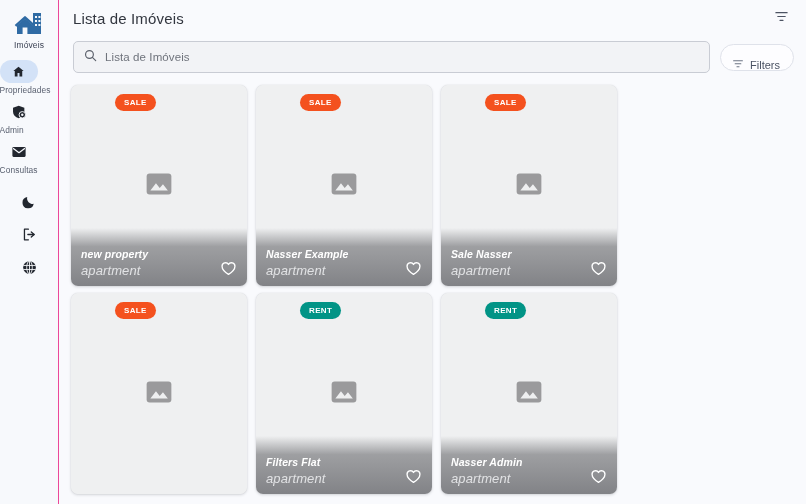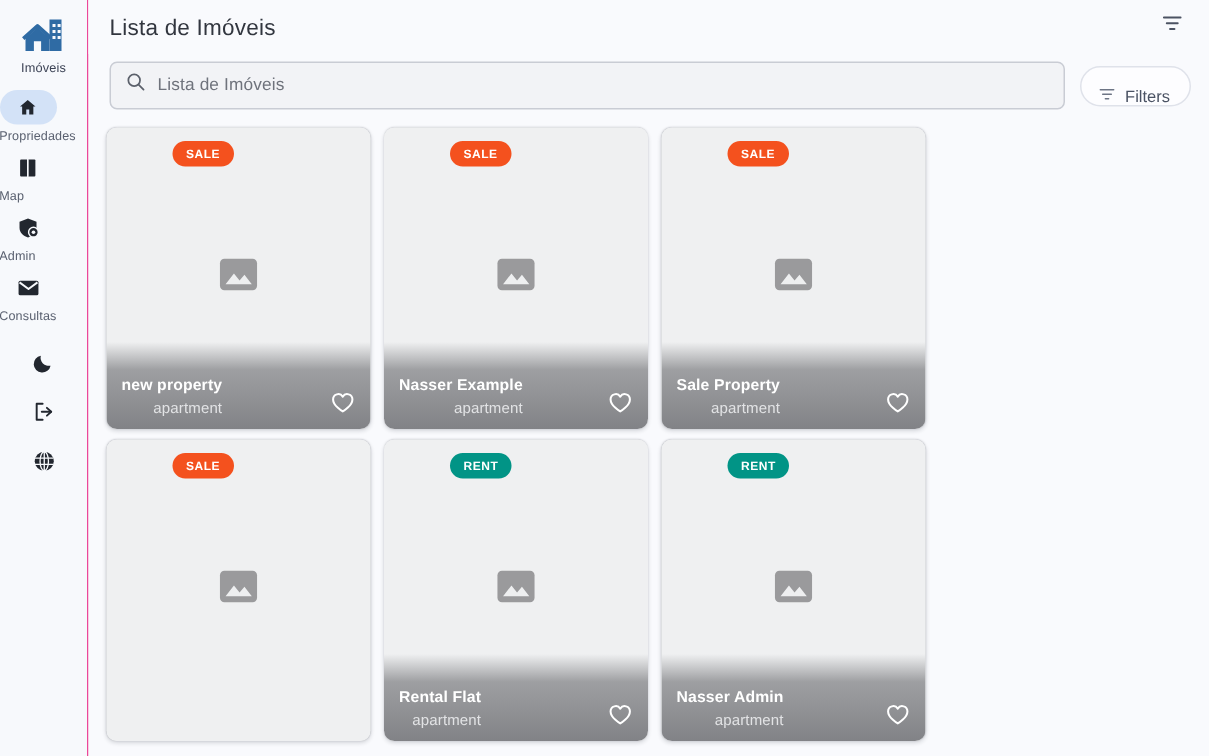--- a/index.html
+++ b/index.html
@@ -195,35 +195,35 @@
   .caption {
     position: absolute;
     left: 0; right: 0; bottom: 0;
     height: 58px;
     background: linear-gradient(to bottom, rgba(150,150,152,0) 0%, rgba(140,141,144,.82) 32%, rgba(126,127,131,.97) 100%);
     display: flex;
     align-items: flex-end;
     justify-content: space-between;
     padding: 0 10px 8px 10px;
     z-index: 2;
+    font-style: italic;
   }
   .cap-text { display: flex; flex-direction: column; gap: 3px; }
   .cap-title {
     font-size: 10.5px;
     font-weight: bold;
     color: #ffffff;
     letter-spacing: .1px;
     line-height: 1.1;
   }
   .cap-sub {
-    font-size: 10px;
+    font-size: 13px;
     color: #e2e3e5;
     letter-spacing: .1px;
     line-height: 1.1;
-    text-align: right;
   }
   .fav {
     margin-bottom: 1px;
     cursor: pointer;
     display: flex;
   }
 </style>
 </head>
 <body>
 
@@ -251,30 +251,20 @@
 
     <div class="nav-item active">
       <span class="nav-pill">
         <svg class="ico" width="13" height="13" viewBox="0 0 24 24" fill="#22272f">
           <path d="M12 3 L2.5 11.2 h2.6 V21 h5.1 v-6.2 h3.6 V21 h5.1 v-9.8 h2.6 Z"></path>
         </svg>
       </span>
       <span class="nav-label">Propriedades</span>
     </div>
 
-    <div class="nav-item">
-      <span class="nav-pill">
-        <svg class="ico" width="13" height="14" viewBox="0 0 20 22" fill="#22272f">
-          <path d="M3 2.2 h6.2 v17.6 H3 a1 1 0 0 1 -1 -1 V3.2 a1 1 0 0 1 1 -1 z"></path>
-          <path d="M10.8 2.2 H17 a1 1 0 0 1 1 1 v15.6 a1 1 0 0 1 -1 1 h-6.2 z"></path>
-          <rect x="9.3" y="2.2" width="1.3" height="17.6" fill="#f7f9fc"></rect>
-        </svg>
-      </span>
-      <span class="nav-label">Map</span>
-    </div>
 
     <div class="nav-item">
       <span class="nav-pill">
         <svg class="ico" width="14" height="14" viewBox="0 0 22 22" fill="#22272f">
           <path d="M10.5 1 L19.4 4.4 v6.4 c0 5.1 -3.6 8.6 -8.9 10.2 C5.2 19.4 1.6 15.9 1.6 10.8 V4.4 Z"></path>
           <circle cx="16.2" cy="15.4" r="5.1" fill="#22272f" stroke="#f7f9fc" stroke-width="1.5"></circle>
           <circle cx="16.2" cy="15.4" r="1.9" fill="#f7f9fc"></circle>
         </svg>
       </span>
       <span class="nav-label">Admin</span>
@@ -411,21 +401,21 @@
       <span class="ph-icon">
         <svg width="28" height="28" viewBox="0 0 24 24" fill="#9a9a9c">
           <rect x="1.4" y="3" width="21.2" height="18" rx="2.6"></rect>
           <path d="M4.6 17.6 L9.4 11.4 L12.6 15.4 L15.4 12.2 L19.6 17.6 Z" fill="#eeeff0"></path>
         </svg>
       </span>
     </div>
     <div class="badge" style="background: rgb(244, 81, 30);">SALE</div>
     <div class="caption">
       <div class="cap-text">
-        <div class="cap-title">Sale Property</div>
+        <div class="cap-title">Sale Nasser</div>
         <div class="cap-sub">apartment</div>
       </div>
       <span class="fav">
         <svg width="17" height="17" viewBox="0 0 24 24" fill="none" stroke="#ffffff" stroke-width="1.9">
           <path d="M12 20.2 C12 20.2 2.9 14.9 2.9 8.9 A4.9 4.9 0 0 1 12 6.3 A4.9 4.9 0 0 1 21.1 8.9 C21.1 14.9 12 20.2 12 20.2 Z" stroke-linejoin="round"></path>
         </svg>
       </span>
     </div>
   </div>
 
@@ -446,21 +436,21 @@
       <span class="ph-icon">
         <svg width="28" height="28" viewBox="0 0 24 24" fill="#9a9a9c">
           <rect x="1.4" y="3" width="21.2" height="18" rx="2.6"></rect>
           <path d="M4.6 17.6 L9.4 11.4 L12.6 15.4 L15.4 12.2 L19.6 17.6 Z" fill="#eeeff0"></path>
         </svg>
       </span>
     </div>
     <div class="badge" style="background: rgb(1, 148, 134);">RENT</div>
     <div class="caption">
       <div class="cap-text">
-        <div class="cap-title">Rental Flat</div>
+        <div class="cap-title">Filters Flat</div>
         <div class="cap-sub">apartment</div>
       </div>
       <span class="fav">
         <svg width="17" height="17" viewBox="0 0 24 24" fill="none" stroke="#ffffff" stroke-width="1.9">
           <path d="M12 20.2 C12 20.2 2.9 14.9 2.9 8.9 A4.9 4.9 0 0 1 12 6.3 A4.9 4.9 0 0 1 21.1 8.9 C21.1 14.9 12 20.2 12 20.2 Z" stroke-linejoin="round"></path>
         </svg>
       </span>
     </div>
   </div>
 

